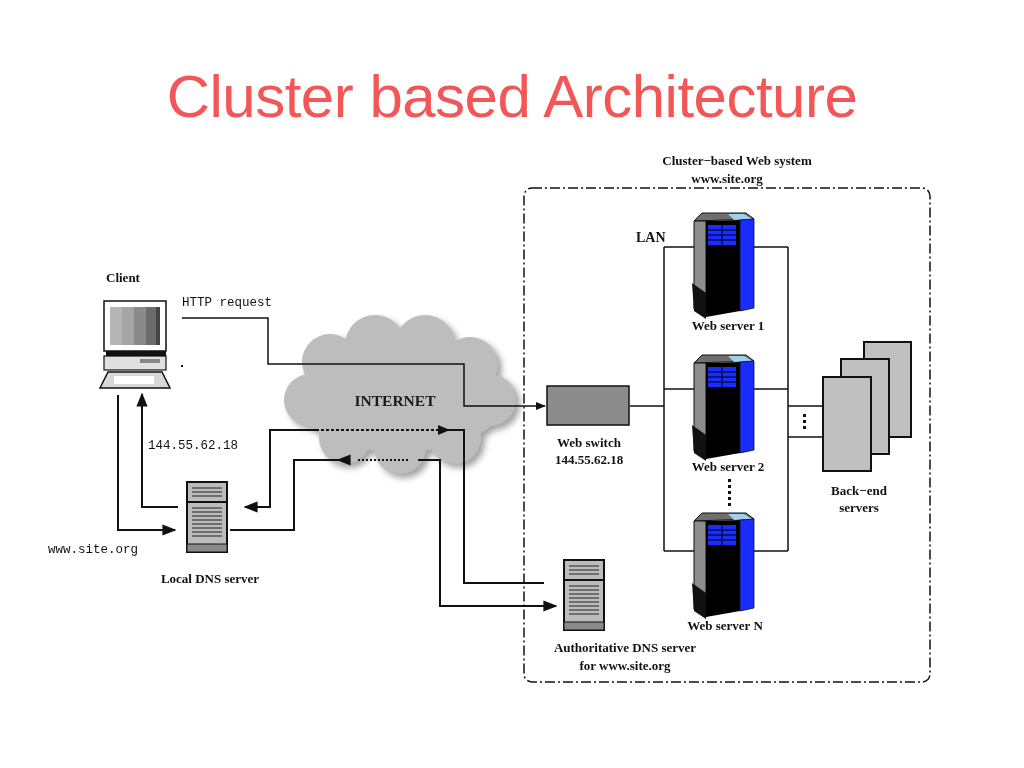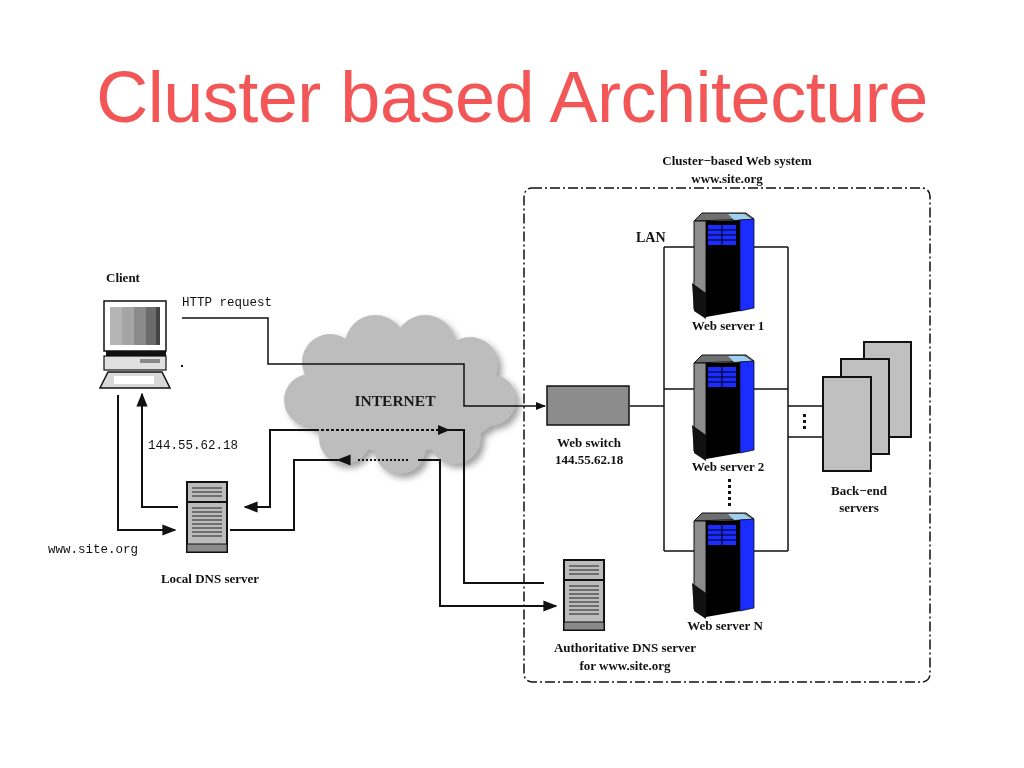--- a/index.html
+++ b/index.html
@@ -1,17 +1,17 @@
 <!DOCTYPE html>
 <html><head>
 <meta charset="utf-8">
 <style>
   html, body { margin:0; padding:0; background:#ffffff; }
   body { width:1024px; height:768px; position:relative; overflow:hidden; font-family:"Liberation Serif", serif; }
-  .title { position:absolute; left:0; top:62px; width:1024px; text-align:center; color:#f35656; font-family:"Liberation Sans", sans-serif; font-size:72px; line-height:70px; letter-spacing:-0.5px; }
+  .title { position:absolute; left:0; top:62px; width:1024px; text-align:center; color:#f35656; font-family:"Liberation Sans", sans-serif; font-size:60px; line-height:70px; letter-spacing:-0.5px; }
   svg.diagram { position:absolute; left:0; top:0; }
   .lbl { font-family:"Liberation Serif", serif; font-weight:bold; font-size:13px; fill:#111; }
   .mono { font-family:"Liberation Mono", monospace; font-size:12.5px; fill:#111; }
   .cloudtext { font-family:"Liberation Serif", serif; font-weight:bold; font-size:15.5px; fill:#1a1a1a; }
 </style>
 </head>
 <body>
 
 <div class="title">Cluster based Architecture</div>
 

